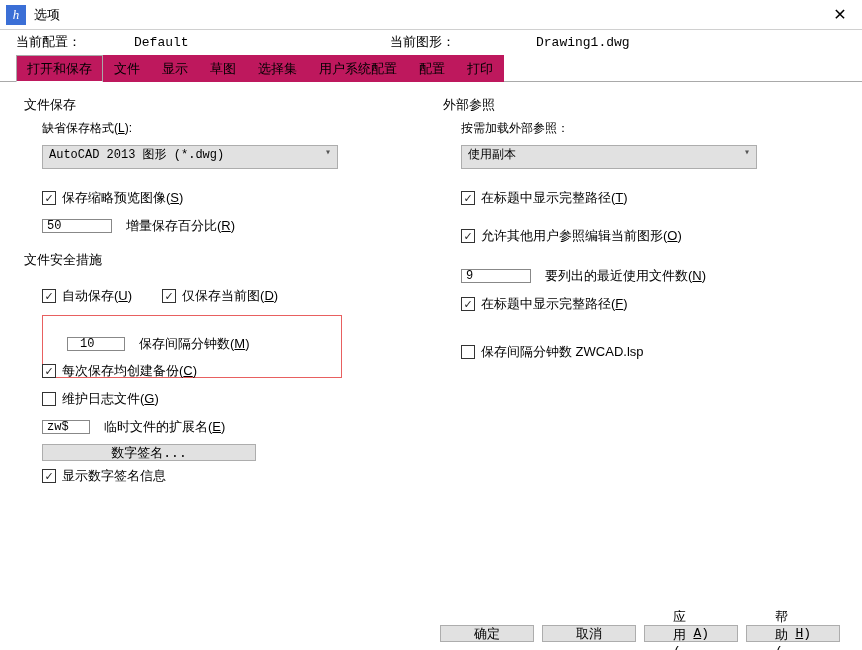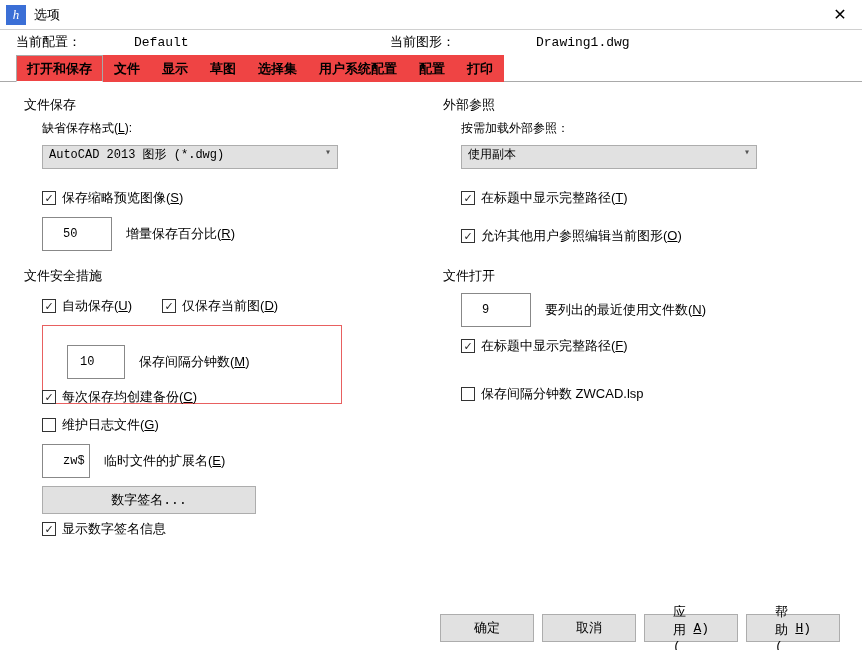--- a/index.html
+++ b/index.html
@@ -48,22 +48,21 @@
   border-bottom: 1px solid #a9a9a9;
 }
 .tab {
   padding: 4px 10px 3px 10px;
   font-size: 13px;
   border: 1px solid transparent;
   border-bottom: none;
   cursor: pointer;
   position: relative;
   top: 1px;
-  background: #ef4444;
-  font-weight: bold;
+  background: #be185d;
 }
 .tab.active {
   border-color: #a9a9a9;
   border-bottom: 1px solid #fff;
 }
 
 .body-area {
   display: flex;
   padding: 14px 22px 0 24px;
   gap: 22px;
@@ -95,38 +94,38 @@
 .check-row.tight { margin: 6px 0; }
 .check {
   width: 14px; height: 14px; border: 1px solid #333; background: #fff;
   display: inline-flex; align-items: center; justify-content: center;
   font-size: 11px; line-height: 1; cursor: pointer;
 }
 .check::after { content: ""; }
 .check.checked::after { content: "✓"; color: #222; }
 
 .num-input {
-  width: 70px; height: 34px; border: 1px solid #888; padding: 0 20px;
+  width: 70px; height: 14px; border: 1px solid #888; padding: 0 4px;
   font-family: "Consolas","Courier New",monospace; font-size: 12px;
   display: inline-flex; align-items: center; background: #fff;
 }
 .row-inline { display: flex; align-items: center; gap: 14px; margin: 8px 0; }
 .row-inline .lbl2 { font-size: 13px; }
 
 .red-frame {
   border: 1px solid #e86060;
   padding: 8px 10px 24px 10px;
   margin: 4px 0 0 0;
   width: 300px;
   position: relative;
 }
 .checks-pair { display: flex; gap: 30px; }
 
 .btn {
-  border: 1px solid #adadad; background: #e1e1e1; height: 28px;
+  border: 1px solid #adadad; background: #e1e1e1; height: 17px;
   display: inline-flex; align-items: center; justify-content: center;
   padding: 0 28px; cursor: pointer; font-size: 13px;
   font-family: "Consolas","Courier New",monospace;
 }
 .btn.sig { width: 214px; justify-content: center; }
 
 .footer {
   position: absolute; bottom: 8px; right: 22px;
   display: flex; gap: 8px;
 }
@@ -187,21 +186,21 @@
           <span class="lbl2">
             <span>增量保存百分比(</span><span class="u">R</span><span>)</span>
           </span>
         </div>
       </div>
     </div>
 
     <div class="group">
       <div class="group-title">文件安全措施</div>
       <div class="indent">
-        <div class="checks-pair" style="margin:6px 0 4px 0;">
+        <div class="checks-pair" style="margin:12px 0 4px 0;">
           <div class="check-row tight">
             <span class="check checked"></span>
             <span>
               <span>自动保存(</span><span class="u">U</span><span>)</span>
             </span>
           </div>
           <div class="check-row tight">
             <span class="check checked"></span>
             <span>
               <span>仅保存当前图(</span><span class="u">D</span><span>)</span>
@@ -269,21 +268,20 @@
         <div class="check-row" style="margin-top:20px;">
           <span class="check checked"></span>
           <span>
             <span>允许其他用户参照编辑当前图形(</span><span class="u">O</span><span>)</span>
           </span>
         </div>
       </div>
     </div>
 
     <div class="group" style="margin-top:22px;">
-      <div class="group-title">文件打开</div>
       <div class="indent">
         <div class="row-inline">
           <span class="num-input">9</span>
           <span class="lbl2">
             <span>要列出的最近使用文件数(</span><span class="u">N</span><span>)</span>
           </span>
         </div>
         <div class="check-row">
           <span class="check checked"></span>
           <span>

